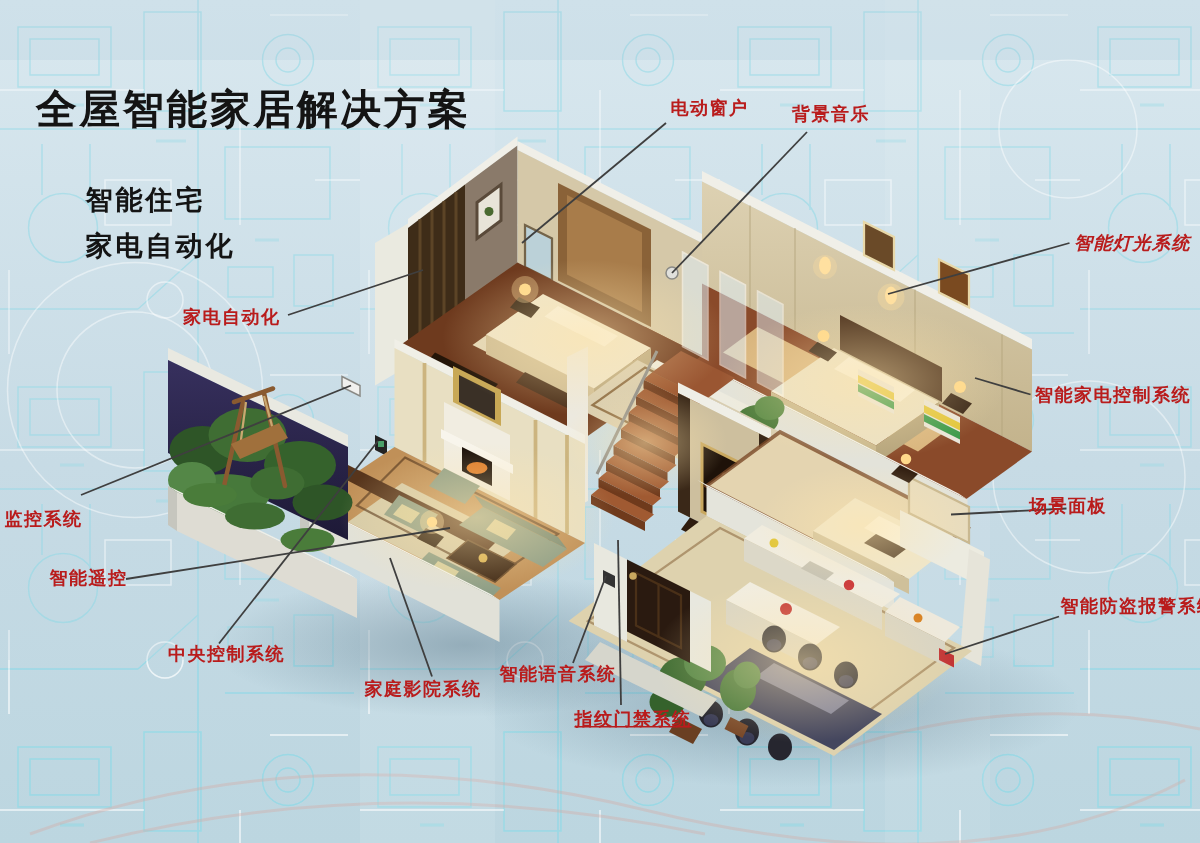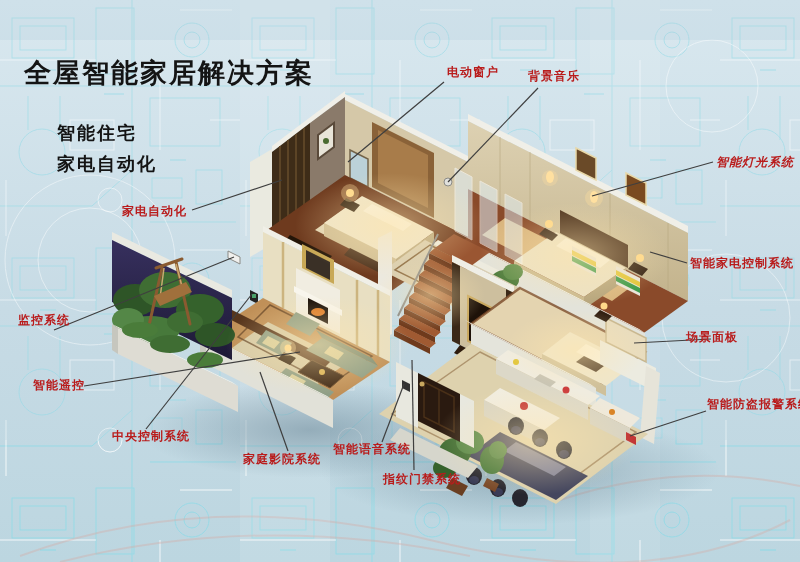--- a/index.html
+++ b/index.html
@@ -427,19 +427,19 @@
   <div class="subtitle s1">智能住宅</div>
   <div class="subtitle s2">家电自动化</div>
 
   <div class="callout" style="left:447px;top:64px;">电动窗户</div>
   <div class="callout" style="left:528px;top:68px;text-align:center;">背景音乐</div>
   <div class="callout" style="left:716px;top:154px;font-style:italic;">智能灯光系统</div>
   <div class="callout" style="left:690px;top:255px;">智能家电控制系统</div>
   <div class="callout" style="left:686px;top:329px;">场景面板</div>
   <div class="callout" style="left:707px;top:396px;">智能防盗报警系统</div>
   <div class="callout" style="left:122px;top:203px;">家电自动化</div>
-  <div class="callout" style="left:3px;top:312px;margin-left:15px;">监控系统</div>
+  <div class="callout" style="left:3px;top:338px;">监控系统</div>
   <div class="callout" style="left:33px;top:377px;">智能遥控</div>
   <div class="callout" style="left:112px;top:428px;">中央控制系统</div>
   <div class="callout" style="left:243px;top:451px;">家庭影院系统</div>
   <div class="callout" style="left:333px;top:441px;font-family:Liberation Mono, monospace;">智能语音系统</div>
-  <div class="callout" style="left:383px;top:471px;">指纹门禁系统</div>
+  <div class="callout" style="left:383px;top:471px;text-decoration:underline;">指纹门禁系统</div>
 </div>
 
 </body></html>

